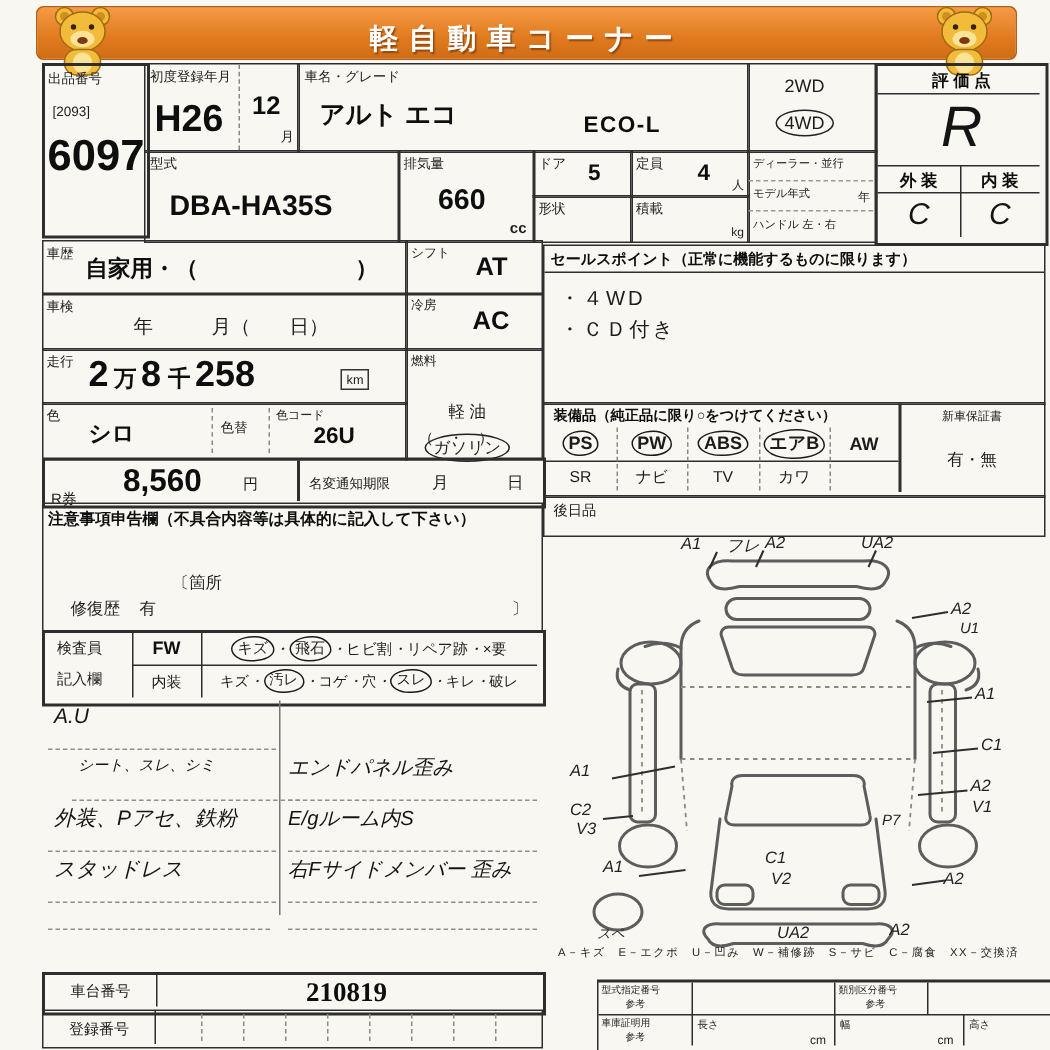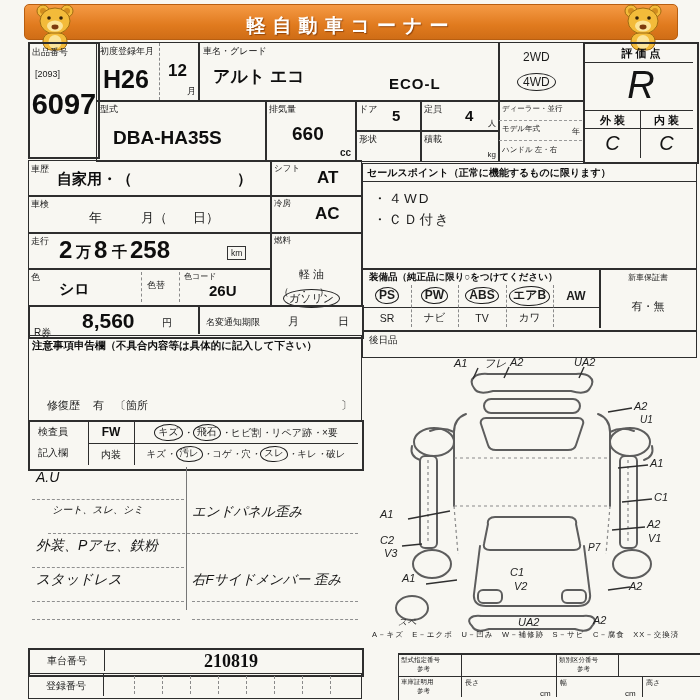--- a/index.html
+++ b/index.html
@@ -189,21 +189,21 @@
   <div class="vline" style="left:168px;top:0;height:27px;border-left-width:2px;"></div>
   <span class="lb" style="left:176px;top:9px;">名変通知期限</span>
   <span class="a t" style="left:258px;top:7px;font-size:11px;">月</span>
   <span class="a t" style="left:308px;top:7px;font-size:11px;">日</span>
 </div>
 
 <div class="bx" style="left:28px;top:335px;width:332px;height:85px;border-width:1.5px;">
   <span class="a v" style="left:3px;top:3px;font-size:10.5px;">注意事項申告欄（不具合内容等は具体的に記入して下さい）</span>
   <span class="a t" style="left:18px;top:62px;font-size:11px;">修復歴</span>
   <span class="a t" style="left:64px;top:62px;font-size:11px;">有</span>
-  <span class="a t" style="left:86px;top:62px;font-size:11px;">〔箇所</span>
+  <span class="a t" style="left:86px;top:45px;font-size:11px;">〔箇所</span>
   <span class="a t" style="left:312px;top:62px;font-size:11px;">〕</span>
 </div>
 
 <div class="bx b2" style="left:28px;top:420px;width:332px;height:47px;">
   <div class="vline" style="left:58px;top:0;height:43px;"></div>
   <div class="vline" style="left:104px;top:0;height:43px;"></div>
   <div class="hline" style="left:58px;top:21px;width:270px;"></div>
   <span class="a t" style="left:8px;top:3px;font-size:10px;">検査員</span>
   <span class="a t" style="left:8px;top:24px;font-size:10px;">記入欄</span>
   <span class="a v" style="left:58px;top:3px;width:46px;text-align:center;font-size:12px;position:absolute;">FW</span>
@@ -237,20 +237,21 @@
 </div>
 
 <div class="a" style="left:28px;top:467px;width:332px;height:181px;">
   <div class="vline" style="left:158px;top:0;height:143px;border-left-color:#777;"></div>
   <div class="nline hand" style="left:4px;top:2px;width:148px;height:30px;font-size:14px;padding-left:4px;"><span>A.U</span></div>
   <div class="nline hand" style="left:20px;top:36px;width:148px;height:30px;font-size:10px;padding-left:4px;"><span>シート、スレ、シミ</span></div>
   <div class="nline hand" style="left:4px;top:70px;width:148px;height:30px;font-size:14px;padding-left:4px;"><span>外装、Pアセ、鉄粉</span></div>
   <div class="nline hand" style="left:4px;top:104px;width:148px;height:30px;font-size:14px;padding-left:4px;"><span>スタッドレス</span></div>
   <div class="nline" style="left:4px;top:140px;width:148px;height:12px;"></div>
   <div class="nline hand" style="left:164px;top:36px;width:166px;height:30px;font-size:13.5px;"><span>エンドパネル歪み</span></div>
+  <div class="nline hand" style="left:164px;top:70px;width:166px;height:30px;font-size:13.5px;"><span>E/gルーム内S</span></div>
   <div class="nline hand" style="left:164px;top:104px;width:166px;height:30px;font-size:13.5px;"><span>右Fサイドメンバー 歪み</span></div>
   <div class="nline" style="left:164px;top:140px;width:166px;height:12px;"></div>
 </div>
 
 <div class="bx b2" style="left:28px;top:648px;width:332px;height:25px;font-family:Liberation Serif, serif;">
   <div class="vline" style="left:74px;top:0;height:21px;"></div>
   <span class="a t" style="left:0;top:4px;width:74px;text-align:center;font-size:10px;">車台番号</span>
   <span class="a v" style="left:74px;top:1px;width:254px;text-align:center;font-size:18px;">210819</span>
 </div>
 <div class="bx" style="left:28px;top:673px;width:332px;height:24px;">

